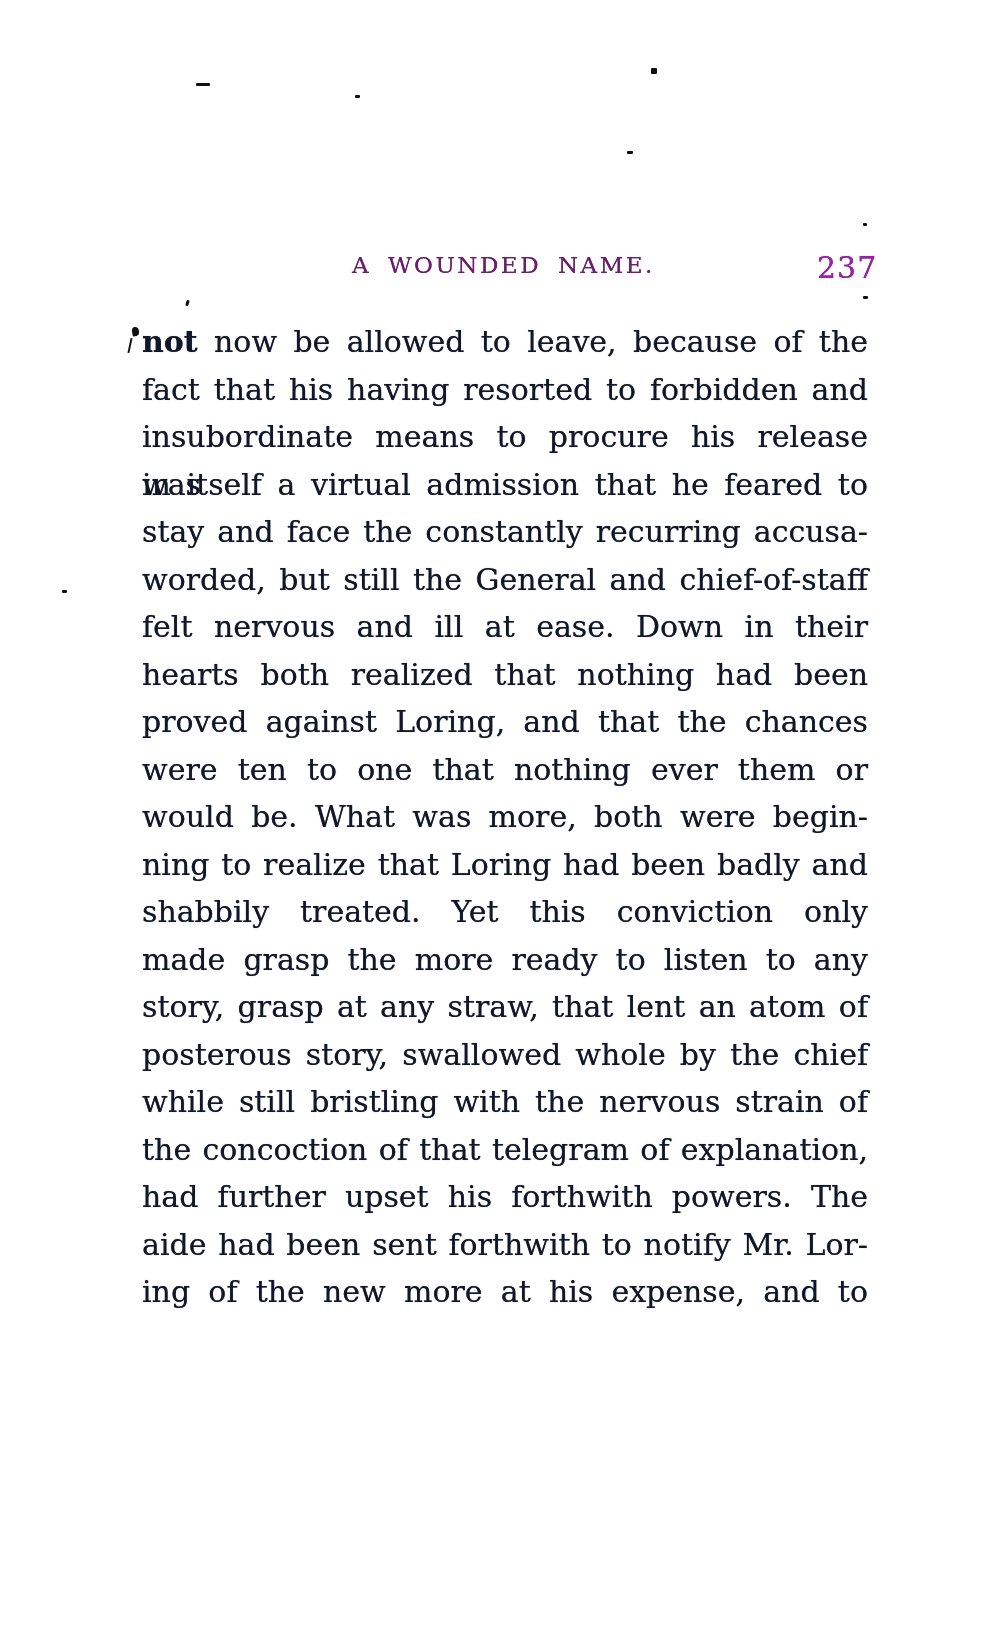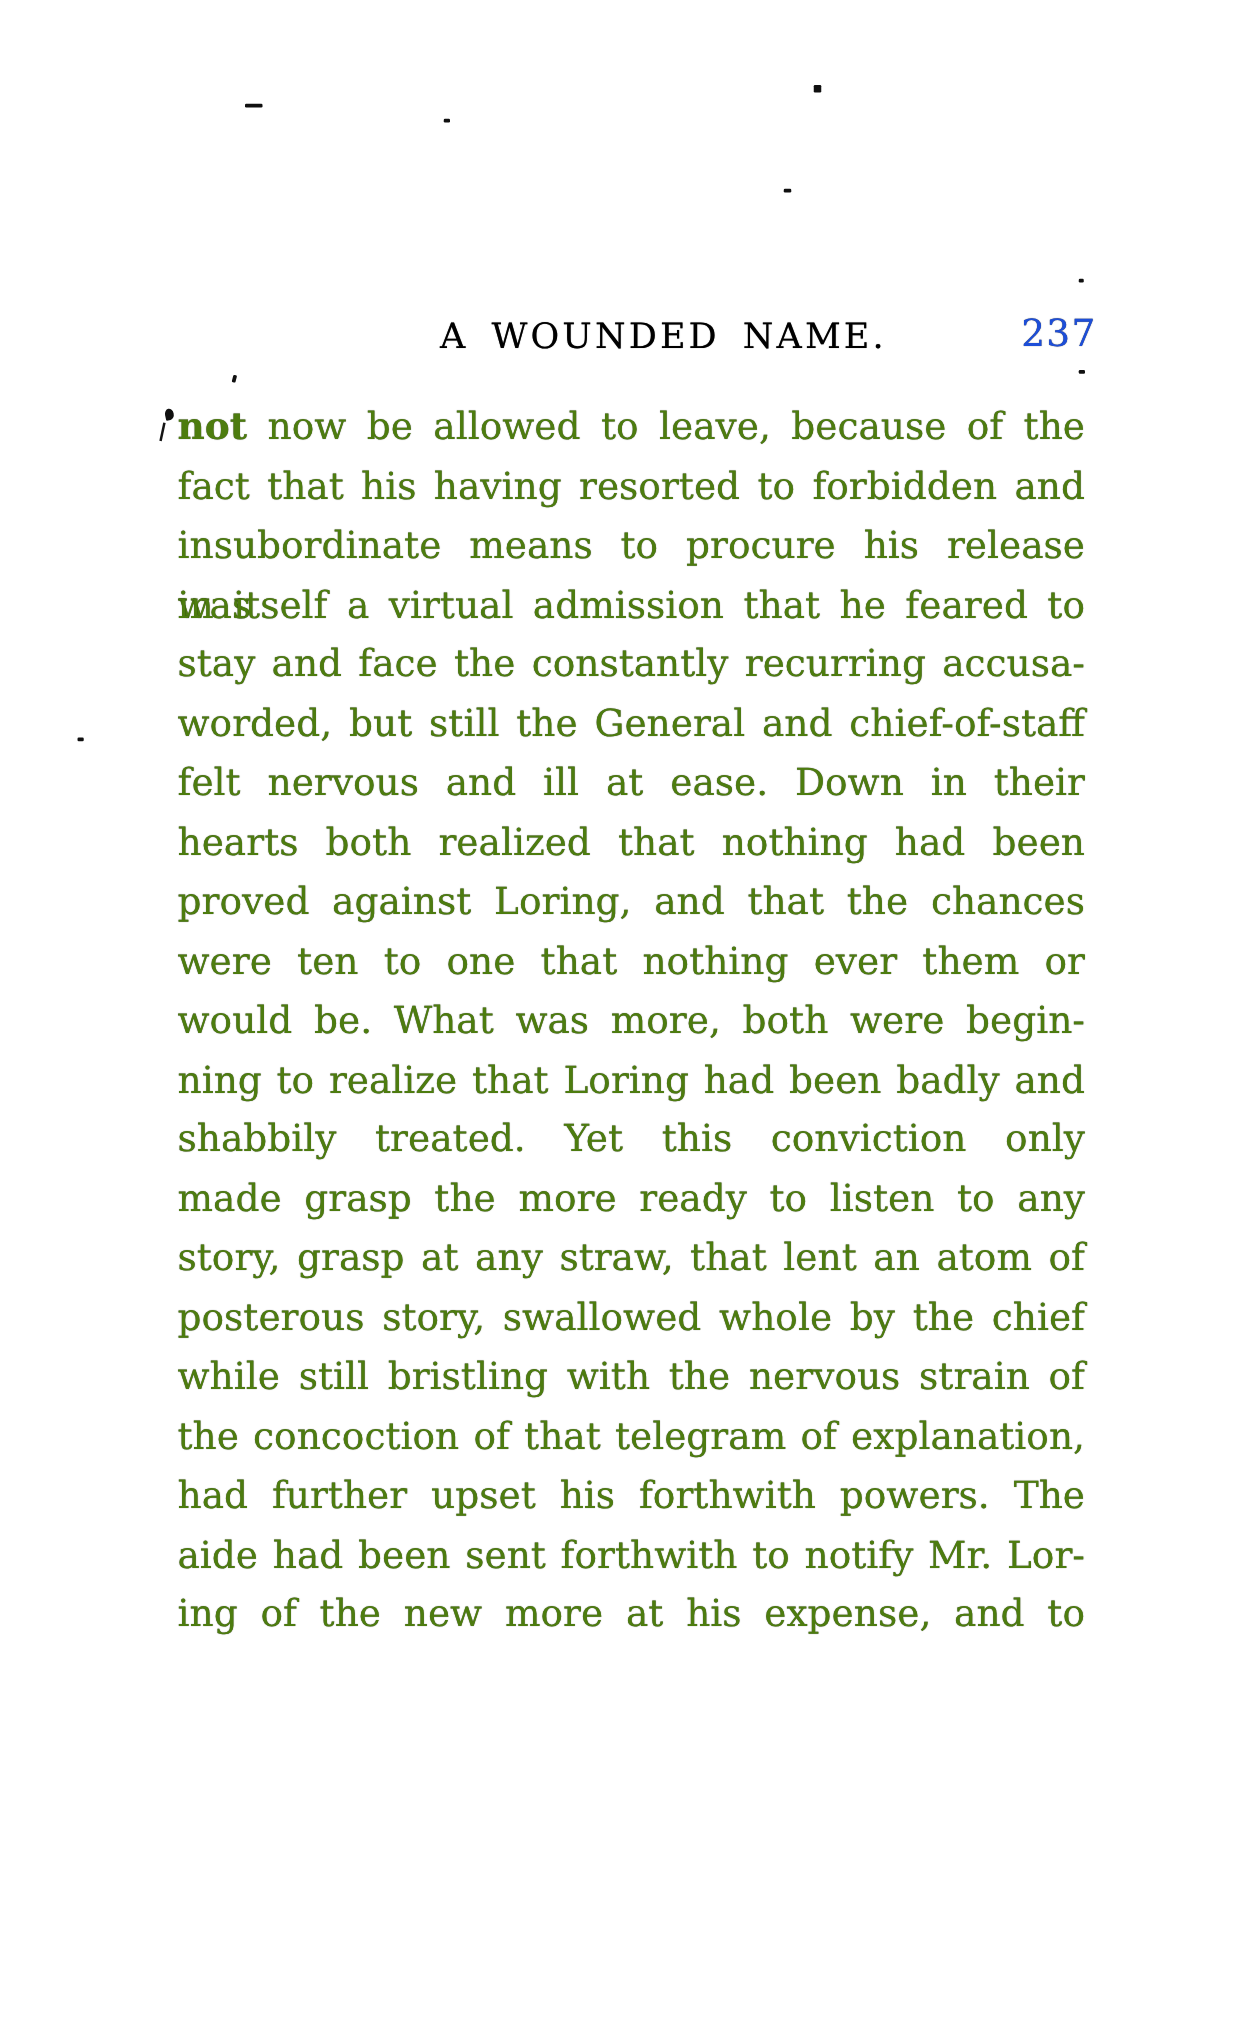--- a/index.html
+++ b/index.html
@@ -11,43 +11,43 @@
     font-family: "DejaVu Serif", serif;
   }
   .scan-page {
     position: absolute; inset: 0;
     color: #0e0e0e;
   }
   
   .running-head-title {
     position: absolute;
     left: 352px; top: 252px;
-    font-size: 28px;
+    font-size: 23px;
     letter-spacing: 2.5px;
     word-spacing: 7px;
-    color: #000000;
+    color: #701a75;
     white-space: nowrap;
     text-shadow: 0 0 0.6px rgba(10,10,10,0.75);
   }
   .running-head-page {
     position: absolute;
     left: 817px; top: 250px;
     font-size: 30px;
     letter-spacing: 1px;
-    color: #1d4ed8;
+    color: #a21caf;
     text-shadow: 0 0 0.7px rgba(10,10,10,0.8);
   }
   
   .page-body {
     position: absolute;
     left: 142px; top: 318px;
     width: 726px;
     font-size: 30px;
     line-height: 47.5px;
-    color: #4d7c0f;
+    color: #0f172a;
     text-shadow: 0 0 0.7px rgba(10,10,10,0.7);
   }
   .text-line {
     text-align: justify;
     text-align-last: justify;
     white-space: normal;
     height: 47.5px;
     overflow: visible;
   }
   .lead-bold { font-weight: 700; }

